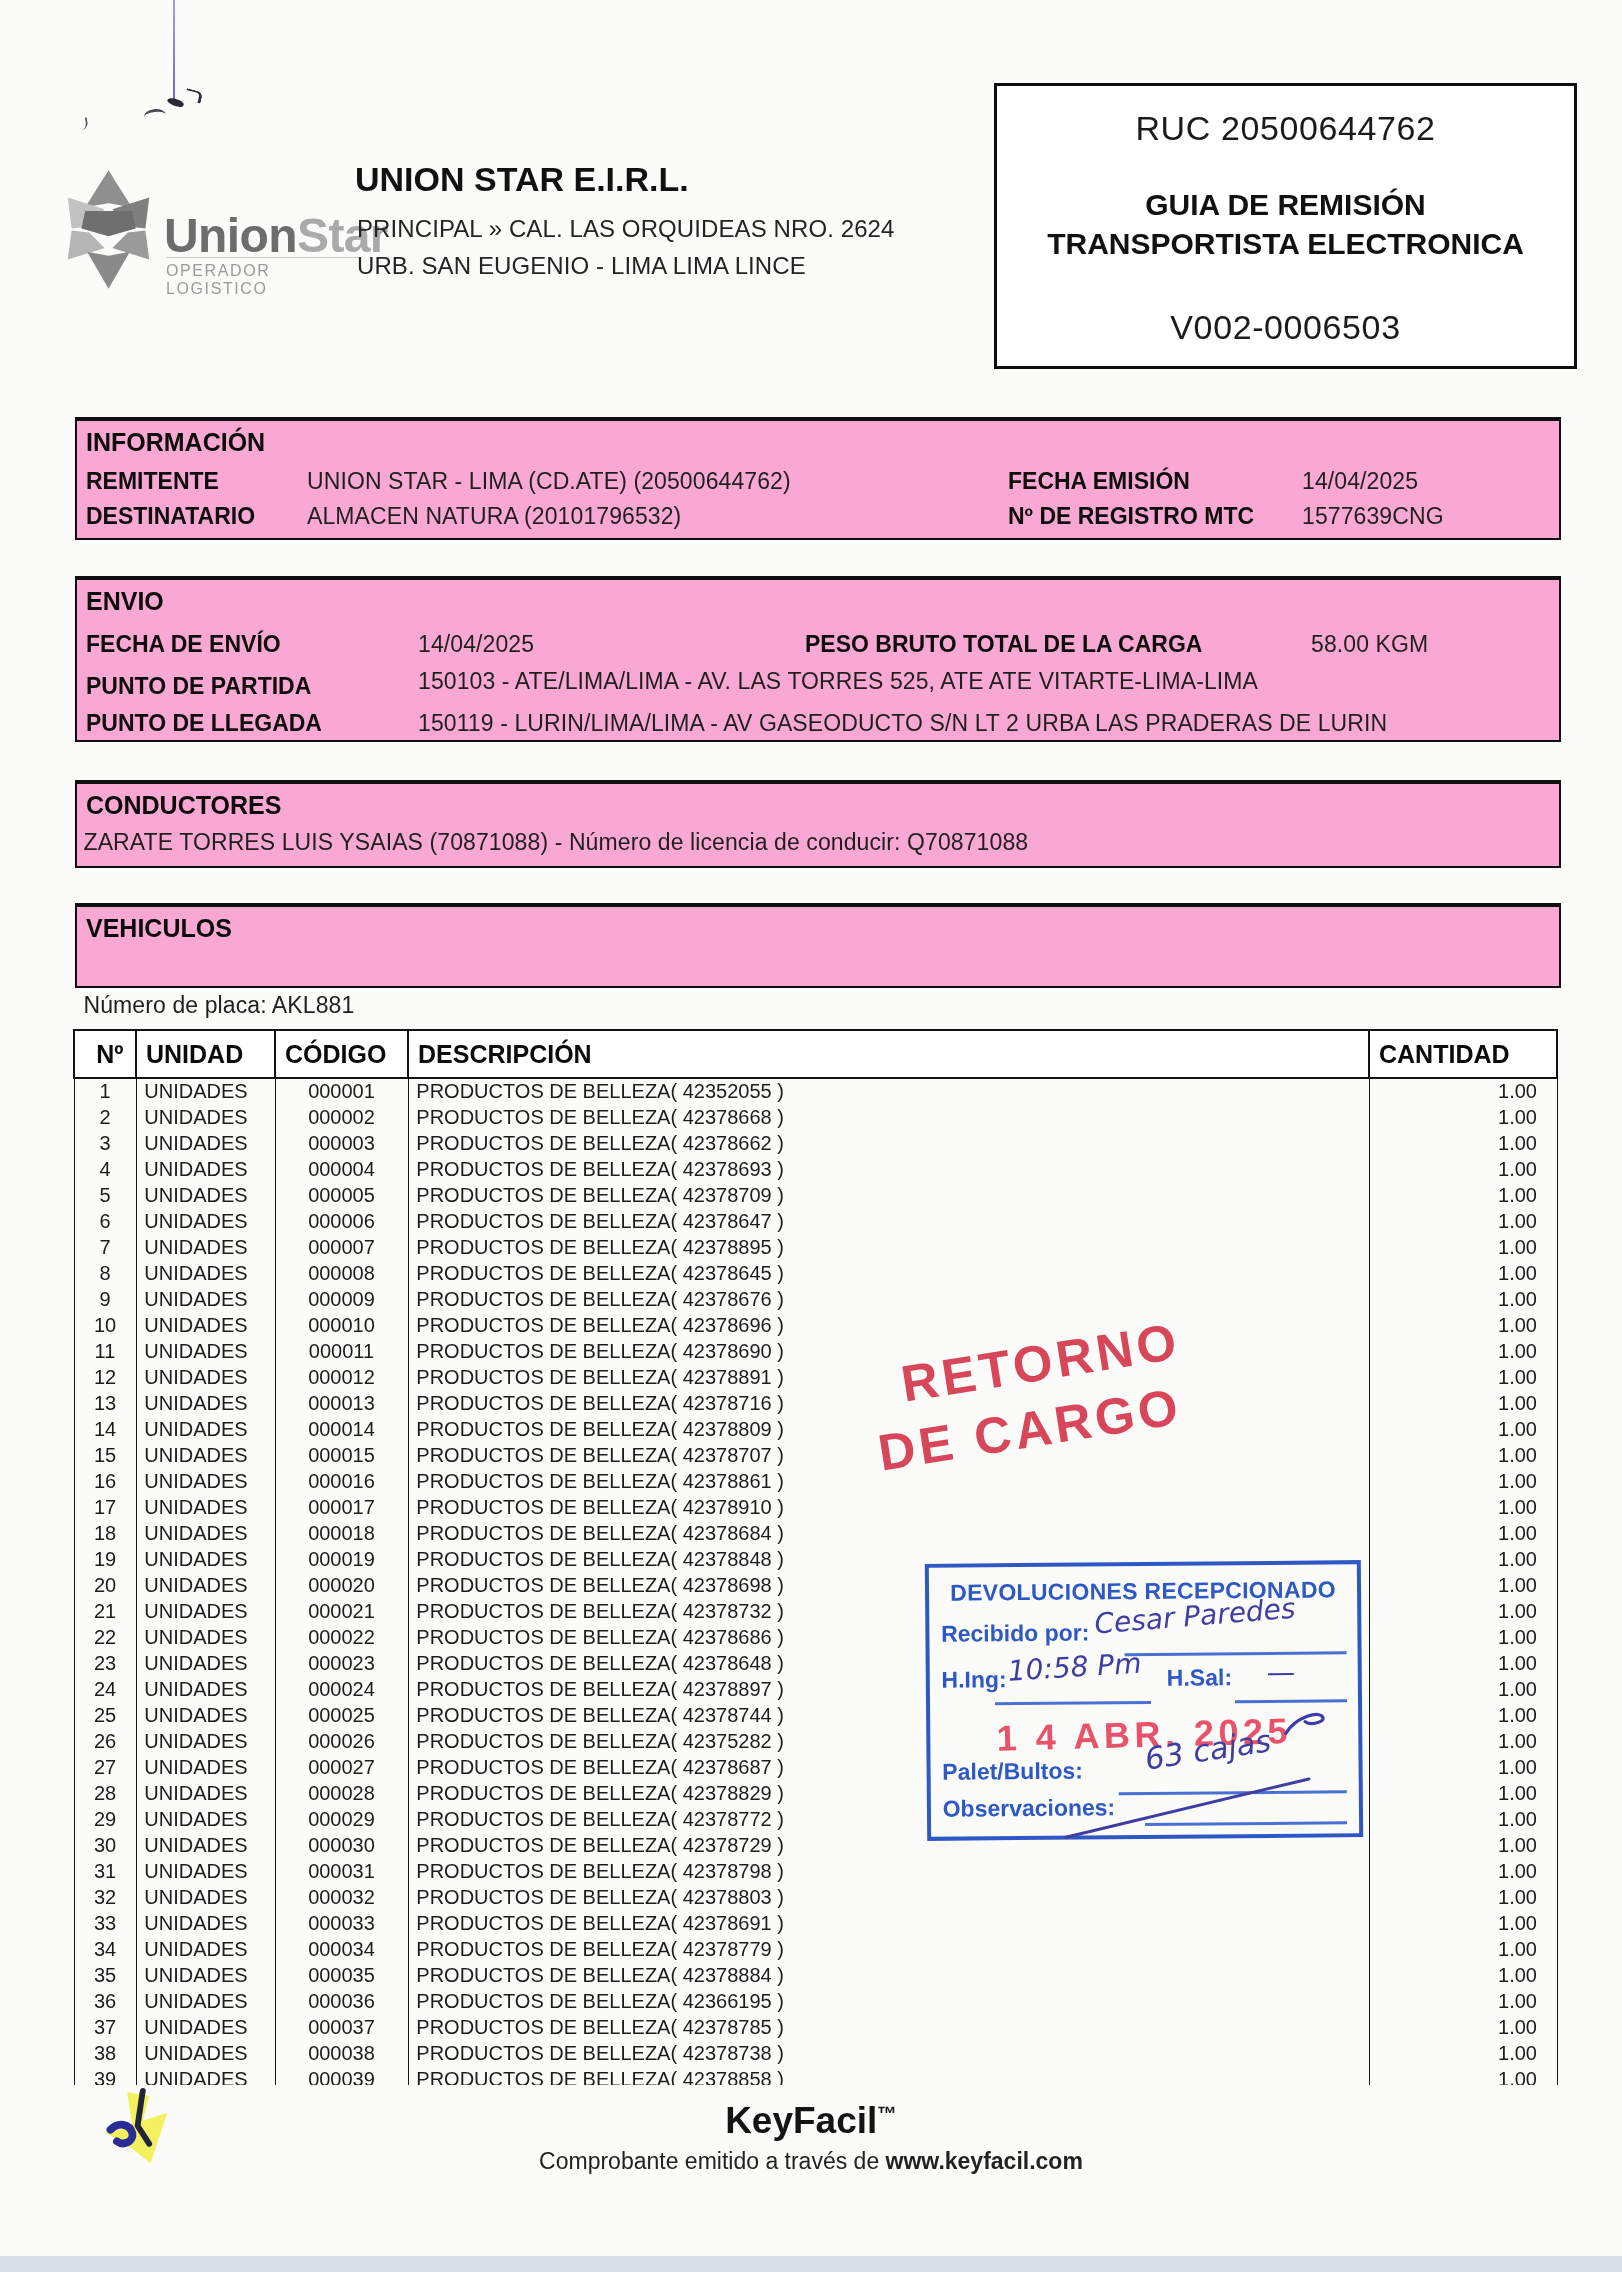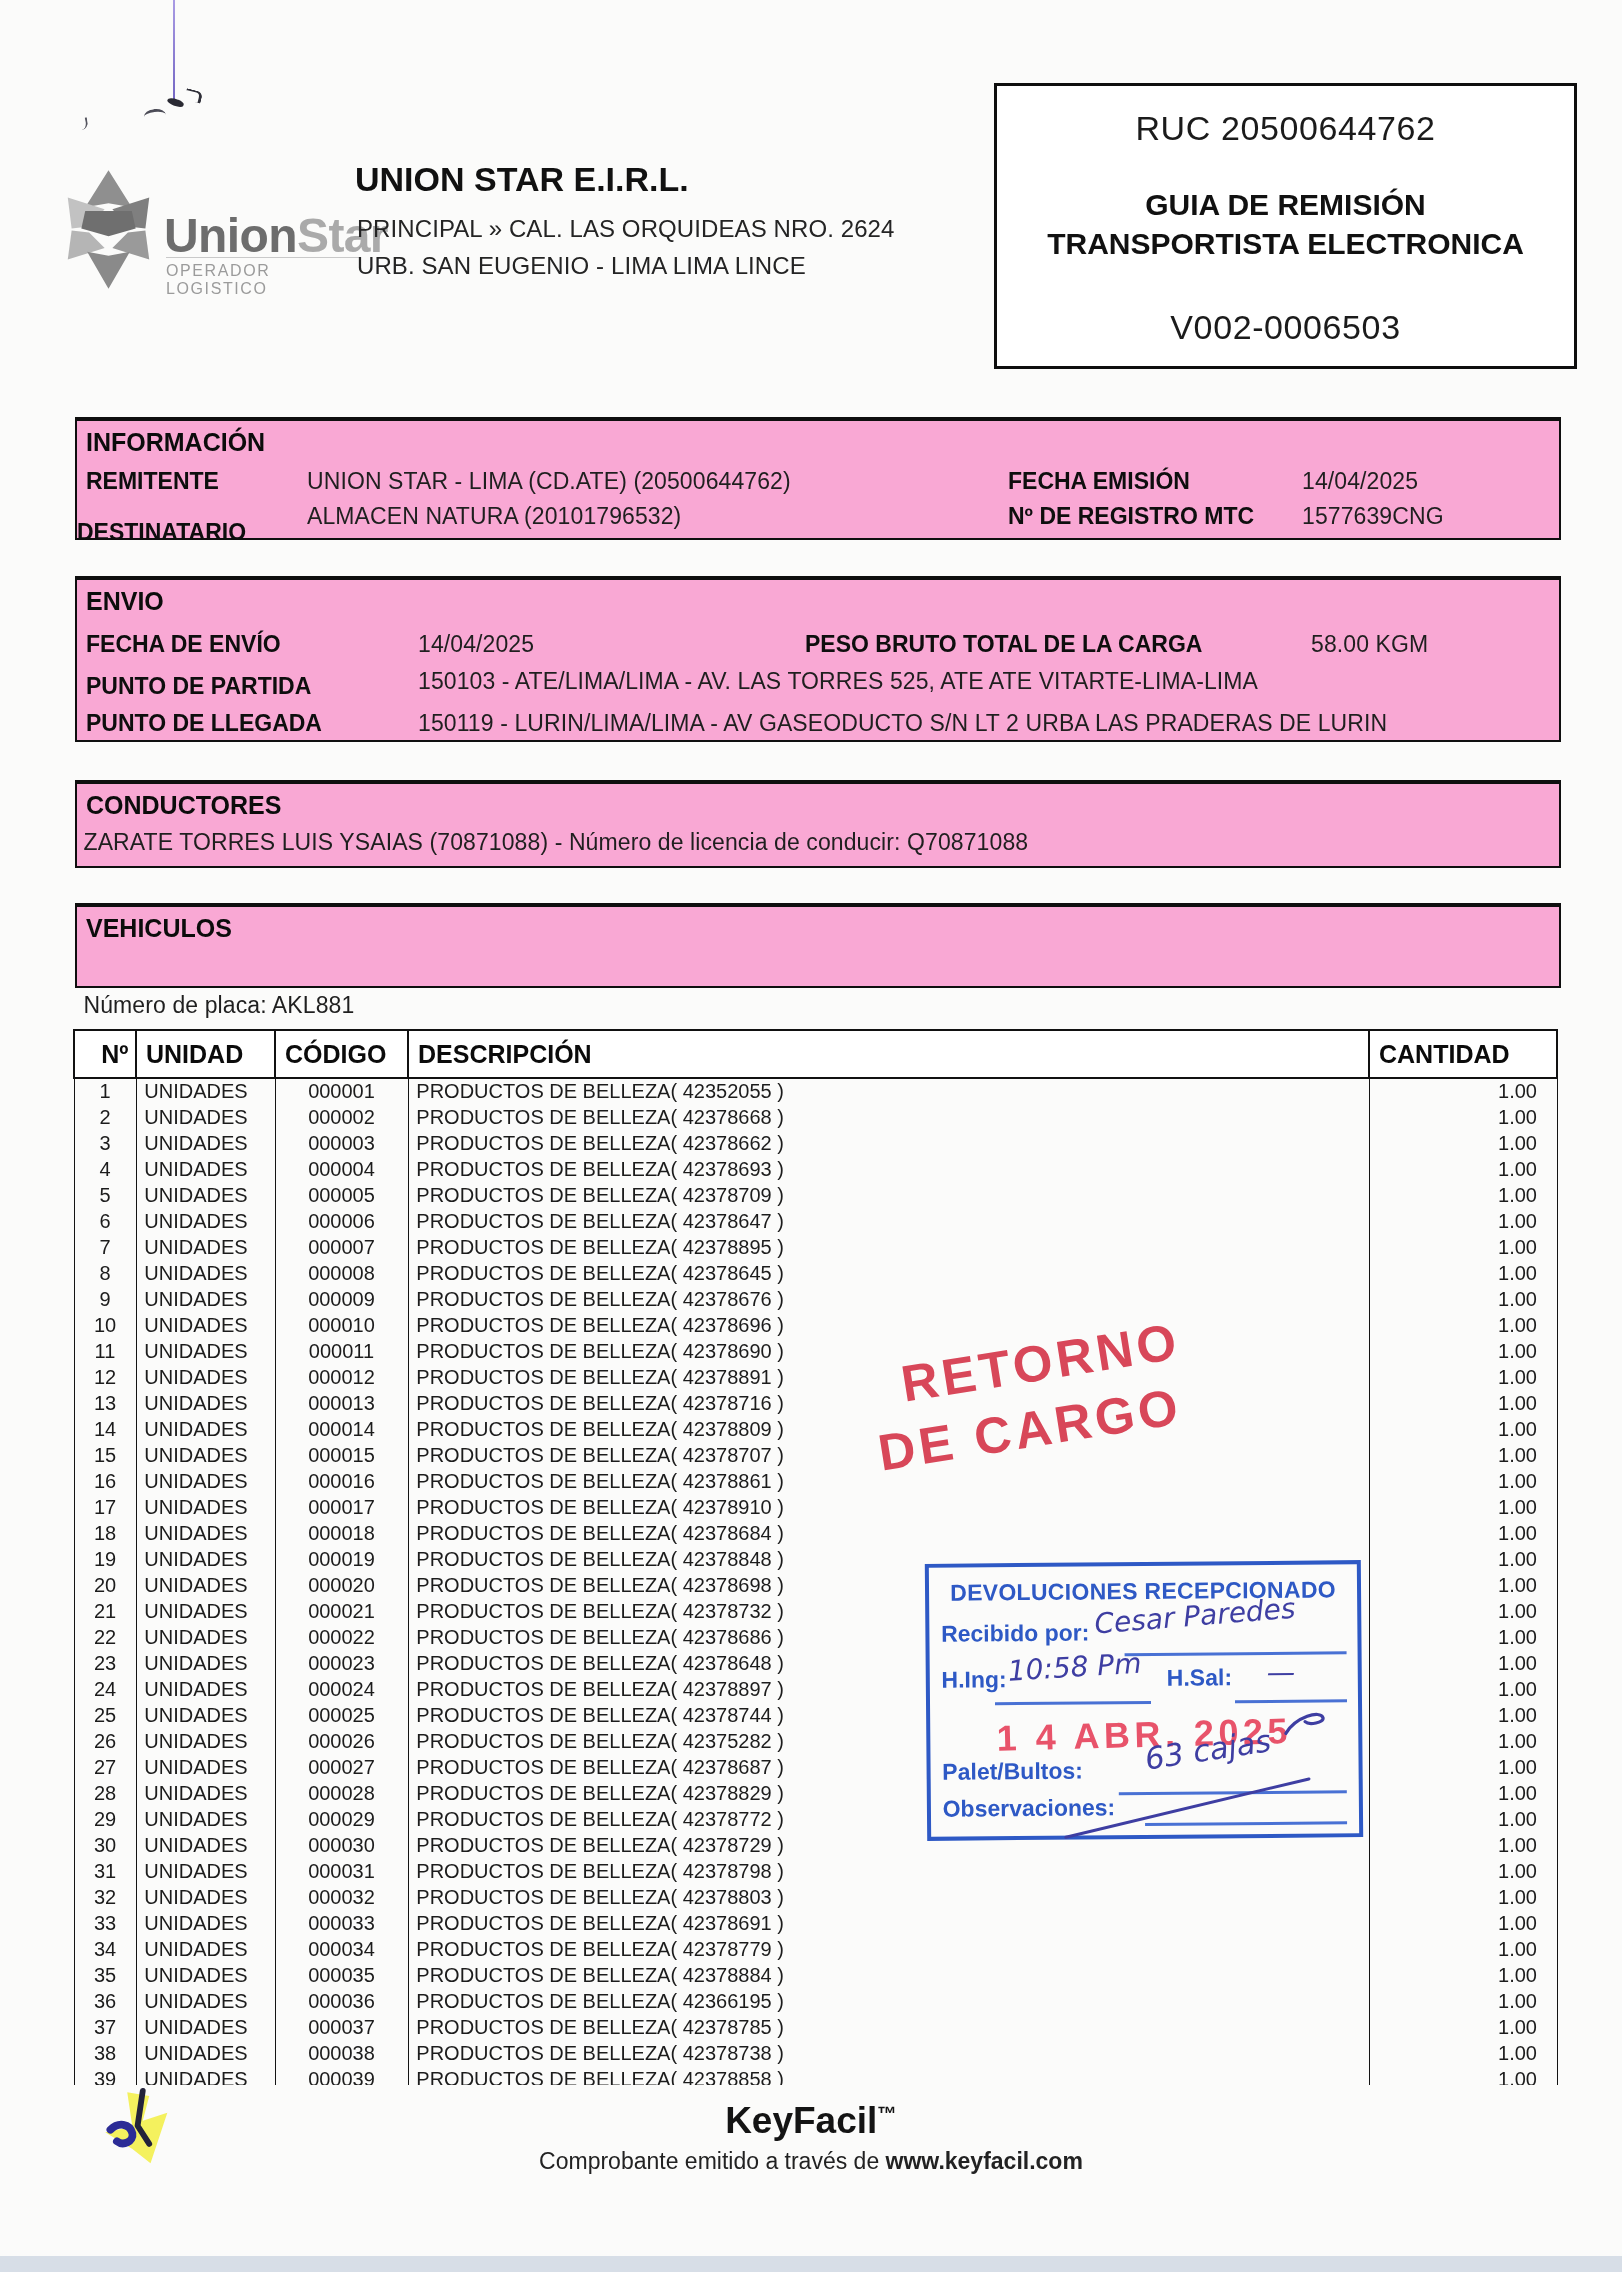--- a/index.html
+++ b/index.html
@@ -62,21 +62,21 @@
   #box-info { top:417px; height:117px; }
   #box-envio { top:576px; height:160px; }
   #box-cond { top:780px; height:82px; }
   #box-veh  { top:903px; height:79px; }
 
   
   #table-wrap { position:absolute; left:73px; top:1029px; width:1486px; height:1056px; overflow:hidden; }
   #items { border-collapse:collapse; table-layout:fixed; width:1483px; background:transparent; }
   #items th { border:2.6px solid #111; font-size:25px; font-weight:bold; text-align:left;
     padding:9px 6.5px 7.8px 9px; background:#fff; color:#0b0b0b; }
-  #items th.c-n { text-align:right; padding-left:16px; }
+  #items th.c-n { text-align:center; padding-left:16px; }
   #items td { border-left:1.9px solid #141414; border-right:1.9px solid #141414;
     font-size:20px; color:#1c1c1c; height:26px; padding:0 7.8px;
     white-space:nowrap; overflow:hidden; }
   #items td.c-n { text-align:center; }
   #items td.c-code { text-align:center; }
   #items td.c-qty { text-align:right; padding-right:19.5px; }
 
   
   .retorno-line { position:absolute; font-size:51px; font-weight:bold; letter-spacing:3.9px;
     color:#d63a4d; opacity:.93; transform:rotate(-9deg); white-space:nowrap;
@@ -146,21 +146,21 @@
   <div class="doc-title2">TRANSPORTISTA ELECTRONICA</div>
   <div class="doc-num">V002-0006503</div>
 </div>
 
 <div class="box" id="box-info">
   <div class="box-title">INFORMACIÓN</div>
   <div class="lbl" style="left:9px; top:47px;">REMITENTE</div>
   <div class="val" style="left:230px; top:47px;">UNION STAR - LIMA (CD.ATE) (20500644762)</div>
   <div class="lbl" style="left:931px; top:47px;">FECHA EMISIÓN</div>
   <div class="val" style="left:1225px; top:47px;">14/04/2025</div>
-  <div class="lbl" style="left:0; top:82px;margin-top:16px;">DESTINATARIO</div>
+  <div class="lbl" style="left:9px; top:82px;">DESTINATARIO</div>
   <div class="val" style="left:230px; top:82px;">ALMACEN NATURA (20101796532)</div>
   <div class="lbl" style="left:931px; top:82px;">Nº DE REGISTRO MTC</div>
   <div class="val" style="left:1225px; top:82px;">1577639CNG</div>
 </div>
 
 <div class="box" id="box-envio">
   <div class="box-title">ENVIO</div>
   <div class="lbl" style="left:9px; top:51px;">FECHA DE ENVÍO</div>
   <div class="val" style="left:341px; top:51px;">14/04/2025</div>
   <div class="lbl" style="left:728px; top:51px;">PESO BRUTO TOTAL DE LA CARGA</div>

